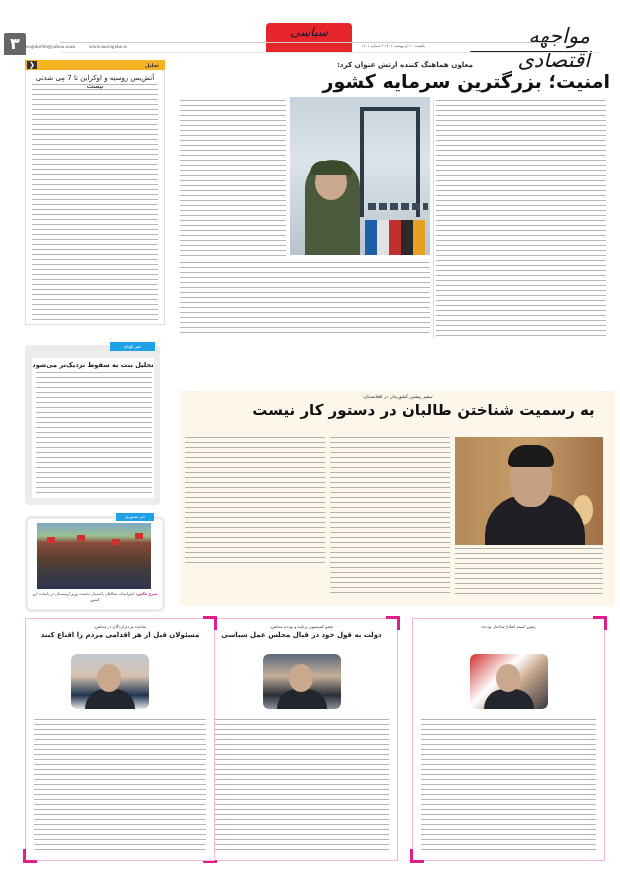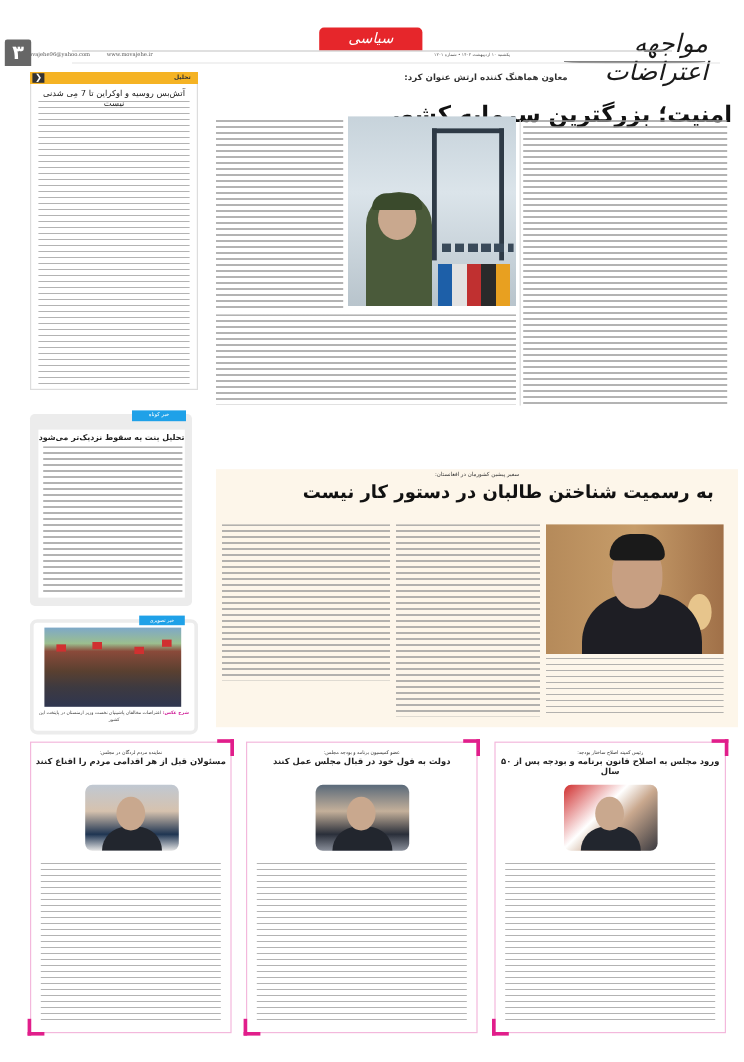--- a/index.html
+++ b/index.html
@@ -5,21 +5,21 @@
   * { box-sizing: border-box; margin: 0; padding: 0; }
   html, body { width: 620px; height: 885px; background: #ffffff; overflow: hidden; }
   body { position: relative; font-family: "DejaVu Sans", sans-serif; color: #222; direction: rtl; }
 
   .abs { position: absolute; }
   .txtlines { background: repeating-linear-gradient(to bottom, #9a9a9a 0px, #9a9a9a 1.4px, transparent 1.4px, transparent 5px); opacity: .75; }
 
   
   .masthead-logo { top: 24px; right: 30px; width: 120px; height: 32px; font-family: "DejaVu Serif", serif; font-size: 21px; font-style: italic; color: #1a1a1a; text-align: right; }
   .masthead-logo .swoosh { position: absolute; bottom: 3px; right: 2px; width: 118px; height: 3px; border-bottom: 2px solid #222; border-radius: 0 0 50% 50%; }
-  .section-tab { top: 23px; left: 266px; width: 86px; height: 19px; background: #e6262b; border-radius: 4px 4px 0 0; color: #ffffff; font-size: 12px; font-family: "DejaVu Serif", serif; font-style: italic; text-align: center; line-height: 19px; }
+  .section-tab { top: 23px; left: 266px; width: 86px; height: 30px; background: #e6262b; border-radius: 4px 4px 0 0; color: #0f172a; font-size: 12px; font-family: "DejaVu Serif", serif; font-style: italic; text-align: center; line-height: 19px; }
   .header-rule { top: 42px; left: 60px; width: 500px; height: 1px; background: #ccc; }
   .header-rule2 { top: 52px; left: 60px; width: 540px; height: 1px; background: #e8e8e8; }
   .date-line { top: 44px; left: 265px; width: 160px; font-size: 3.6px; color: #555; text-align: right; direction: rtl; }
   .website { top: 44px; left: 89px; font-size: 4.4px; color: #555; direction: ltr; font-family: "DejaVu Serif", serif; }
   .email { top: 44px; left: 20px; font-size: 4.4px; color: #555; direction: ltr; font-family: "DejaVu Serif", serif; }
   .page-num { top: 33px; left: 4px; width: 22px; height: 22px; background: #666; color: #fff; font-size: 16px; font-weight: bold; text-align: center; line-height: 22px; border-radius: 2px 2px 0 0; }
 
   
   .analysis-box { top: 60px; left: 25px; width: 140px; height: 265px; border: 1px solid #ddd; background: #fff; }
   .analysis-tag { top: 60px; left: 25px; width: 140px; height: 10px; background: #f5b324; }
@@ -35,21 +35,21 @@
   .photo-box { top: 516px; left: 25px; width: 140px; height: 96px; border: 3px solid #ececec; border-radius: 6px; background: #fff; }
   .photo-tag { top: 513px; left: 116px; width: 38px; height: 8px; background: #1fa1e8; color: #fff; font-size: 4px; text-align: center; line-height: 8px; }
   .crowd-photo { top: 523px; left: 37px; width: 114px; height: 66px; background:
      linear-gradient(to bottom, #7ea8c8 0%, #9bbf8f 20%, #8a4a3a 30%, #5a4030 55%, #3e3a40 75%, #2f3650 100%); overflow: hidden; }
   .crowd-photo .flag { position: absolute; width: 8px; height: 6px; background: #d03030; }
   .photo-caption { top: 591px; left: 32px; width: 126px; font-size: 3.8px; line-height: 6px; color: #444; text-align: center; }
   .photo-caption .hl { color: #d0239a; font-weight: bold; }
 
   
   .main-kicker { top: 60px; left: 200px; width: 410px; font-size: 7.2px; color: #333; text-align: center; font-weight: bold; }
-  .main-headline { top: 70px; left: 200px; width: 410px; font-size: 19px; font-weight: bold; color: #111; text-align: right; letter-spacing: -0.5px; margin-top: 15px; }
+  .main-headline { top: 70px; left: 200px; width: 410px; font-size: 19px; font-weight: bold; color: #111; text-align: right; letter-spacing: -0.5px; }
   .main-photo { top: 97px; left: 290px; width: 140px; height: 158px; overflow: hidden;
      background: linear-gradient(to bottom, #c7d3db 0%, #dbe4ea 40%, #b8c4cc 100%); }
   .main-photo .crane { position: absolute; top: 10px; left: 70px; width: 60px; height: 110px; border: 4px solid #2e3a46; border-bottom: none; }
   .main-photo .person { position: absolute; bottom: 0; left: 15px; width: 55px; height: 95px; background: #4a5a3a; border-radius: 30px 30px 0 0; }
   .main-photo .face { position: absolute; bottom: 55px; left: 25px; width: 32px; height: 36px; background: #c9a88e; border-radius: 50%; }
   .main-photo .cap { position: absolute; bottom: 80px; left: 20px; width: 42px; height: 14px; background: #3a4a2c; border-radius: 14px 14px 2px 2px; }
   .main-photo .mics { position: absolute; bottom: 0; left: 75px; width: 60px; height: 35px; background: linear-gradient(to right, #1d5fa8 0 20%, #e2e2e2 20% 40%, #c03030 40% 60%, #2a2a2a 60% 80%, #e8a020 80%); }
   .main-photo .windows { position: absolute; bottom: 45px; right: 2px; width: 60px; height: 7px; background: repeating-linear-gradient(to right, #3a4a5a 0 8px, #d0d8de 8px 11px); }
   .col-right-top { top: 100px; left: 436px; width: 170px; height: 238px; }
   .col-mid-top { top: 100px; left: 180px; width: 106px; height: 160px; }
@@ -76,33 +76,33 @@
   .bbox { top: 618px; height: 243px; border: 1px solid #f3b8dc; background: #fff; }
   .bbox .corner-tr { position: absolute; top: -3px; right: -3px; width: 14px; height: 14px; border-top: 3px solid #e11e8b; border-right: 3px solid #e11e8b; }
   .bbox .corner-bl { position: absolute; bottom: -3px; left: -3px; width: 14px; height: 14px; border-bottom: 3px solid #e11e8b; border-left: 3px solid #e11e8b; }
   .bbox .kick { position: absolute; top: 5px; left: 0; width: 100%; text-align: center; font-size: 4px; color: #333; }
   .bbox .head { position: absolute; top: 12px; left: 0; width: 100%; text-align: center; font-size: 7px; color: #222; font-weight: bold; }
   .bbox .pic { position: absolute; top: 35px; width: 78px; height: 55px; border-radius: 6px; overflow: hidden; }
   .bbox .bodytext { position: absolute; top: 100px; left: 8px; right: 8px; height: 135px; }
 
   .box1 { left: 412px; width: 193px; }
   .box2 { left: 205px; width: 193px; }
-  .box3 { left: 25px; width: 168px; padding-left: 44px; }
+  .box3 { left: 25px; width: 190px; padding-left: 44px; }
 
   .pic1 { left: 57px; background: linear-gradient(135deg, #d03030 0%, #fff 40%, #c9a88e 60%, #3a3a40 100%); }
   .pic2 { left: 57px; background: linear-gradient(to bottom, #5a6a7a 0%, #c4b09a 40%, #2a2f3a 75%, #8a8f9a 100%); }
   .pic3 { left: 45px; background: linear-gradient(to bottom, #c0c8d2 0%, #d6c2ae 40%, #1f3552 75%, #e5e5e5 100%); }
   .pic .face { position: absolute; top: 10px; left: 26px; width: 24px; height: 28px; background: #c9a88e; border-radius: 50%; }
   .pic .suit { position: absolute; bottom: 0; left: 14px; width: 50px; height: 20px; background: #22262e; border-radius: 20px 20px 0 0; }
 </style>
 </head>
 <body>
 
 <div class="abs masthead-logo">
-  <span>مواجهه اعتراضات</span>
+  <span>مواجهه اقتصادی</span>
   <div class="swoosh"></div>
 </div>
 <div class="abs section-tab">سیاسی</div>
 <div class="abs header-rule"></div>
 <div class="abs header-rule2"></div>
 <div class="abs date-line">یکشنبه ۱۰ اردیبهشت ۱۴۰۲ • شماره ۱۲۰۱</div>
 <div class="abs website">www.movajehe.ir</div>
 <div class="abs email">movajehe96@yahoo.com</div>
 <div class="abs page-num">۳</div>
 
@@ -159,33 +159,32 @@
   <div class="hair"></div>
 </div>
 <div class="abs afghan-caption txtlines"></div>
 <div class="abs afghan-col1 txtlines"></div>
 <div class="abs afghan-col2 txtlines"></div>
 
 <div class="abs bbox box1">
   <div class="corner-tr"></div>
   <div class="corner-bl"></div>
   <div class="kick">رئیس کمیته اصلاح ساختار بودجه:</div>
-  <div class="head">ورود مجلس به اصلاح قانون برنامه و بودجه پس از ۵۰ سال</div>
   <div class="pic pic1">
     <div class="suit"></div>
     <div class="face"></div>
   </div>
   <div class="bodytext txtlines"></div>
 </div>
 
 <div class="abs bbox box2">
   <div class="corner-tr"></div>
   <div class="corner-bl"></div>
   <div class="kick">عضو کمیسیون برنامه و بودجه مجلس:</div>
-  <div class="head">دولت به قول خود در قبال مجلس عمل کنند</div>
+  <div class="head">دولت به قول خود در قبال مجلس عمل سیاسی</div>
   <div class="pic pic2">
     <div class="suit"></div>
     <div class="face"></div>
   </div>
   <div class="bodytext txtlines"></div>
 </div>
 
 <div class="abs bbox box3">
   <div class="corner-tr"></div>
   <div class="corner-bl"></div>

